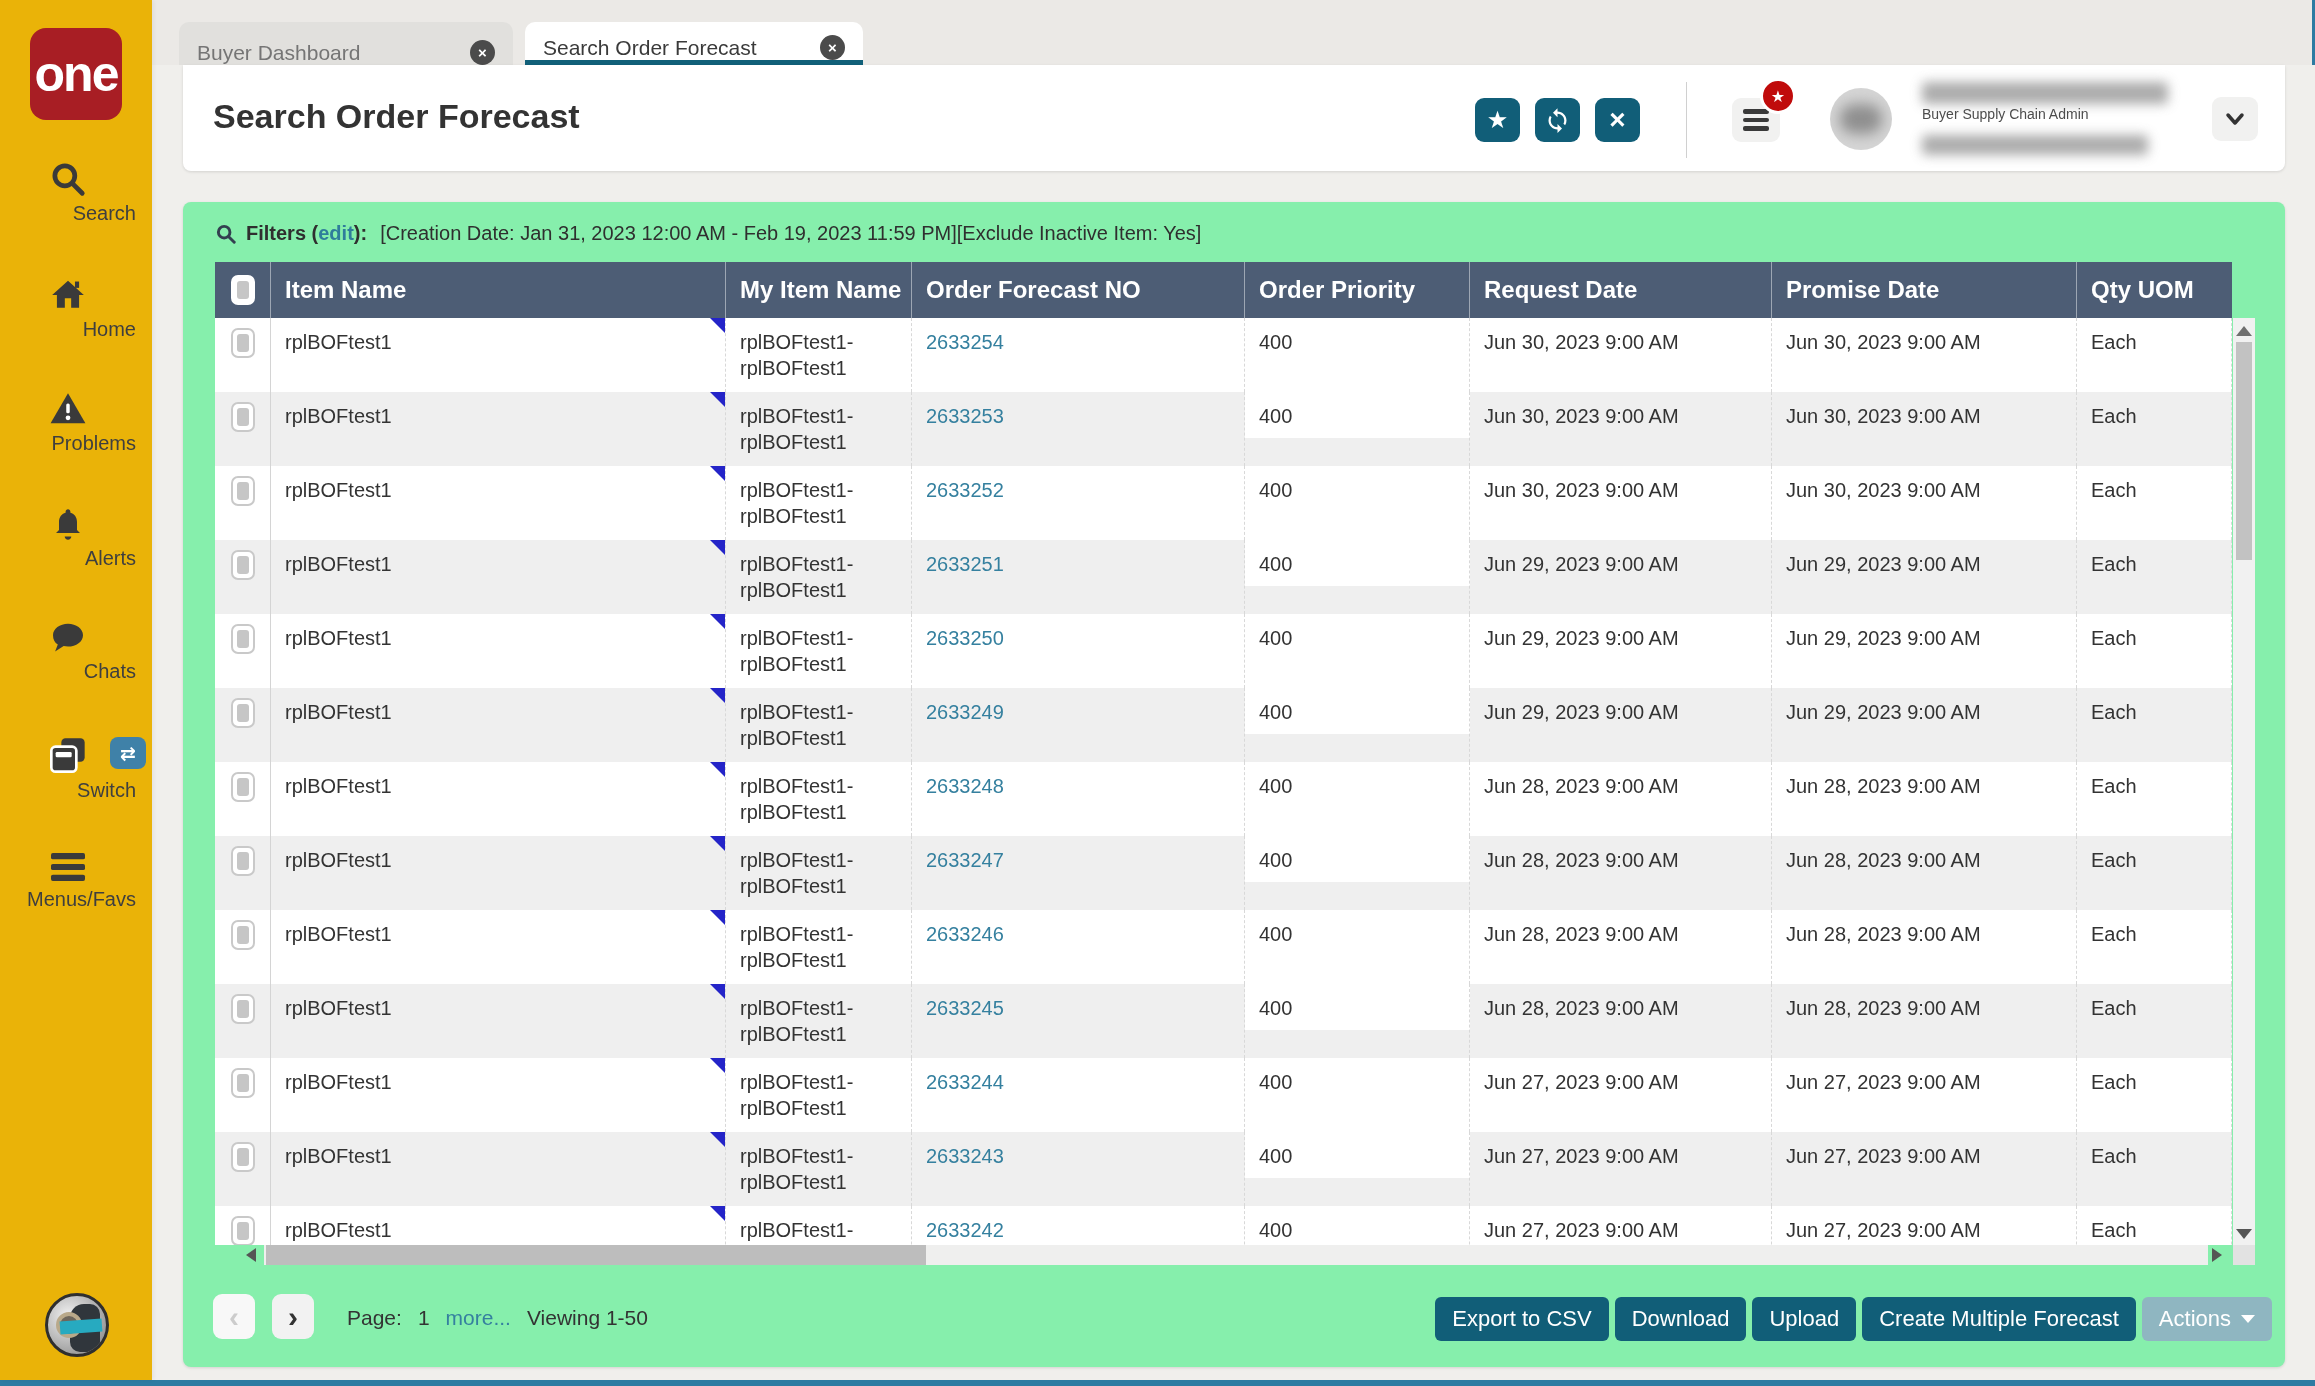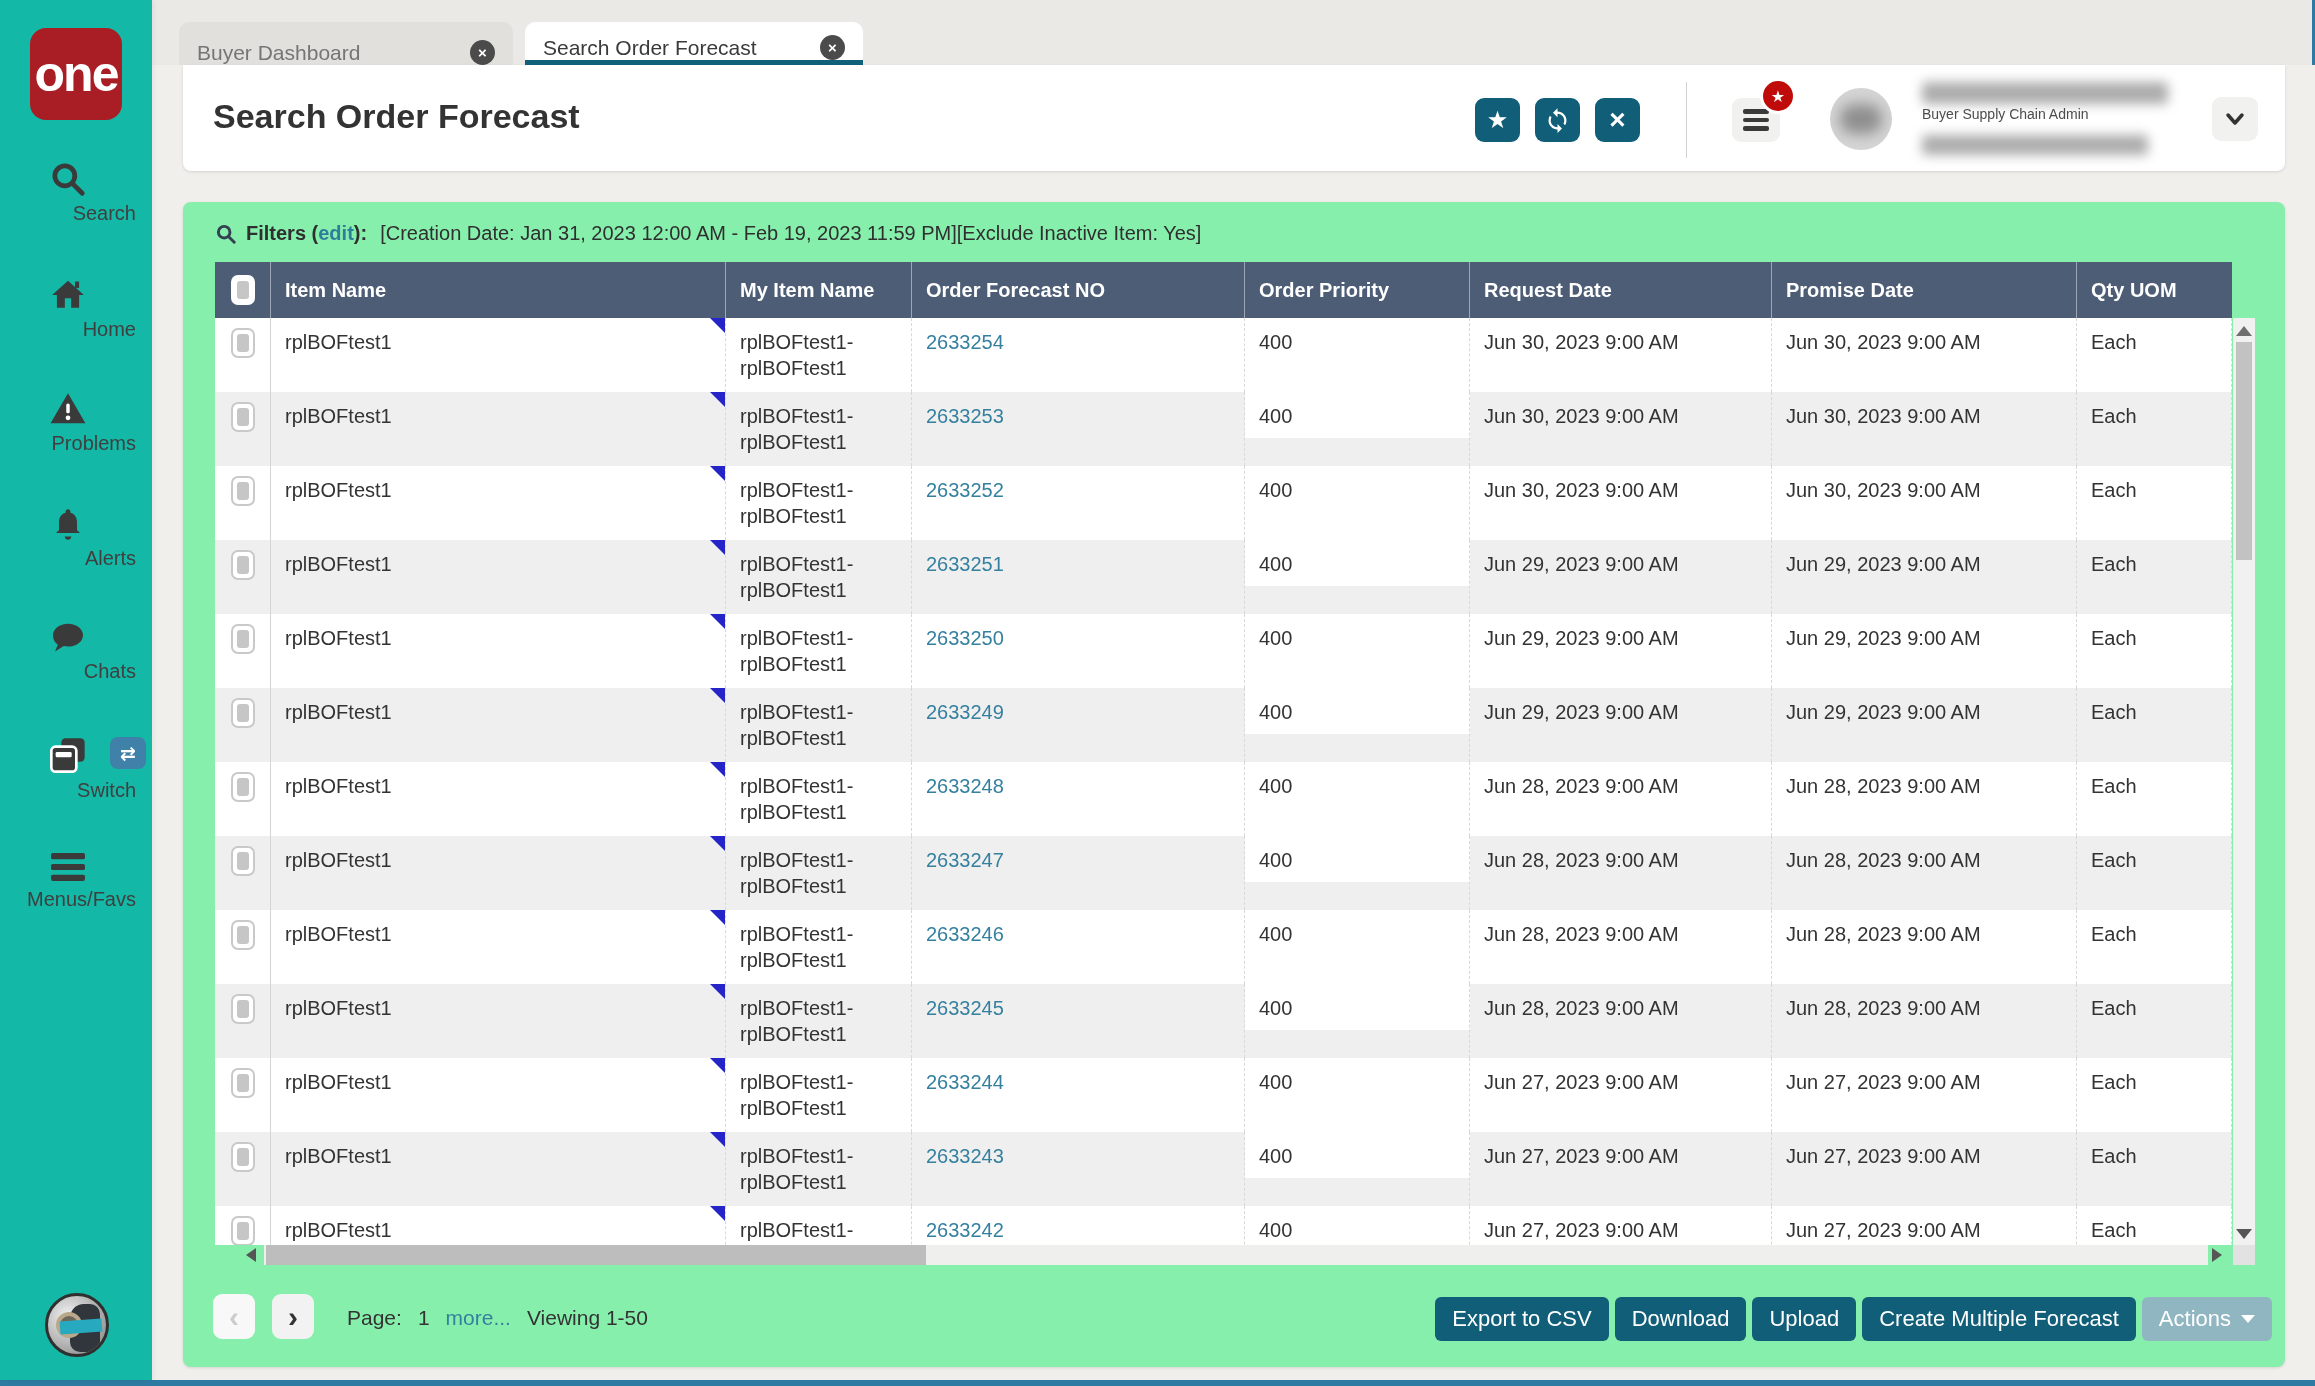--- a/index.html
+++ b/index.html
@@ -14,21 +14,21 @@
   .tabstrip { left:152px; top:0; width:2163px; height:65px; background:#ebe9e6; border-right:3px solid #2d7ba2;}
   .tab { position:absolute; top:22px; height:43px; border-radius:10px 10px 0 0;
          display:flex; align-items:flex-end; padding:0 18px; font-size:21px;gap:44px; }
   .tab-inactive { left:27px; width:334px; background:#e1e0dd; color:#757575; }
   .tab-active { left:373px; width:338px; background:#ffffff; color:#3a3a3a; border-bottom:5px solid #116079; }
   .tab-label { flex:1 1 auto; white-space:nowrap; overflow:hidden; }
   .tab-close { width:25px; height:25px; border-radius:50%; background:#4b4b4b; color:#fff;
                font-size:15px; font-weight:bold; display:flex; align-items:center; justify-content:center; }
 
   
-  .sidebar { left:0; top:0; width:152px; height:1380px; background:#14b8a6; box-shadow:2px 0 4px rgba(0,0,0,.05); z-index:5;padding-left:36px; }
+  .sidebar { left:0; top:0; width:152px; height:1380px; background:#eab308; box-shadow:2px 0 4px rgba(0,0,0,.05); z-index:5;padding-left:36px; }
   .logo { position:absolute; left:30px; top:28px; width:92px; height:92px; background:#a81e24; border-radius:16px;
           display:flex; align-items:center; justify-content:center; color:#fff; font-size:50px; font-weight:700; letter-spacing:-2px; }
   .navitem { position:absolute; left:0; width:136px; text-align:right; cursor:pointer; }
   .navitem svg { display:block; margin:0 auto; }
   .navitem .nl { display:block; margin-top:4px; font-size:20px; color:#3f3f3f; }
   .sw-badge { position:absolute; left:110px; top:737px; width:36px; height:32px; background:#3f81a8; border-radius:8px;
               color:#fff; font-size:19px; font-weight:bold; display:flex; align-items:center; justify-content:center; z-index:6;}
   .side-avatar { position:absolute; left:45px; top:1293px; width:64px; height:64px; border-radius:50%;
                  border:3px solid #2f2f2f; background:radial-gradient(circle at 35% 35%, #f2f2f2, #9a9a9a 75%); overflow:hidden; }
   .side-avatar .head { position:absolute; right:6px; top:8px; width:30px; height:48px; background:#30363c; border-radius:14px 10px 8px 10px; }
@@ -56,21 +56,21 @@
 
   
   .panel { left:183px; top:202px; width:2102px; height:1165px; background:#86efac; border-radius:8px; box-shadow:0 1px 3px rgba(0,0,0,.12); }
   .filters { position:absolute; left:32px; top:20px; display:flex; align-items:center; gap:9px; font-size:20px; }
   .filters b { font-weight:bold; color:#2f2f2f; }
   .filters .edit { color:#2f7d9b; font-weight:bold; cursor:pointer; }
   .filters .summary { color:#2f2f2f; margin-left:4px; }
 
   
   .thead { position:absolute; left:32px; top:60px; width:2017px; height:56px; background:#4d5d75; display:flex; }
-  .th { color:#fff; font-size:20px; font-weight:bold; line-height:56px; padding-left:14px;
+  .th { color:#fff; font-size:24px; font-weight:bold; line-height:56px; padding-left:14px;
         border-right:1px solid rgba(255,255,255,.45); overflow:hidden; white-space:nowrap; }
   .c0{width:56px;} .c1{width:455px;} .c2{width:186px;} .c3{width:333px;}
   .c4{width:225px;} .c5{width:302px;} .c6{width:305px;} .c7{width:155px; border-right:none;}
   .th.c0 { display:flex; align-items:center; justify-content:center; padding-left:0; }
   .tbody { position:absolute; left:32px; top:116px; width:2017px; height:927px; overflow:hidden; background:#fff; }
   .tr { display:flex; height:74px; background:#fff; }
   .tr.stripe { background:#efefef; }
   .td { font-size:20px; line-height:26px; padding:11px 10px 0 14px; color:#333;
         border-right:1px dashed #d8d8d8; position:relative; overflow:hidden; overflow-wrap:break-word; }
   .td.c0 { border-right:1px solid #d4d4d4; padding:10px 0 0 0; display:flex; justify-content:center; }

